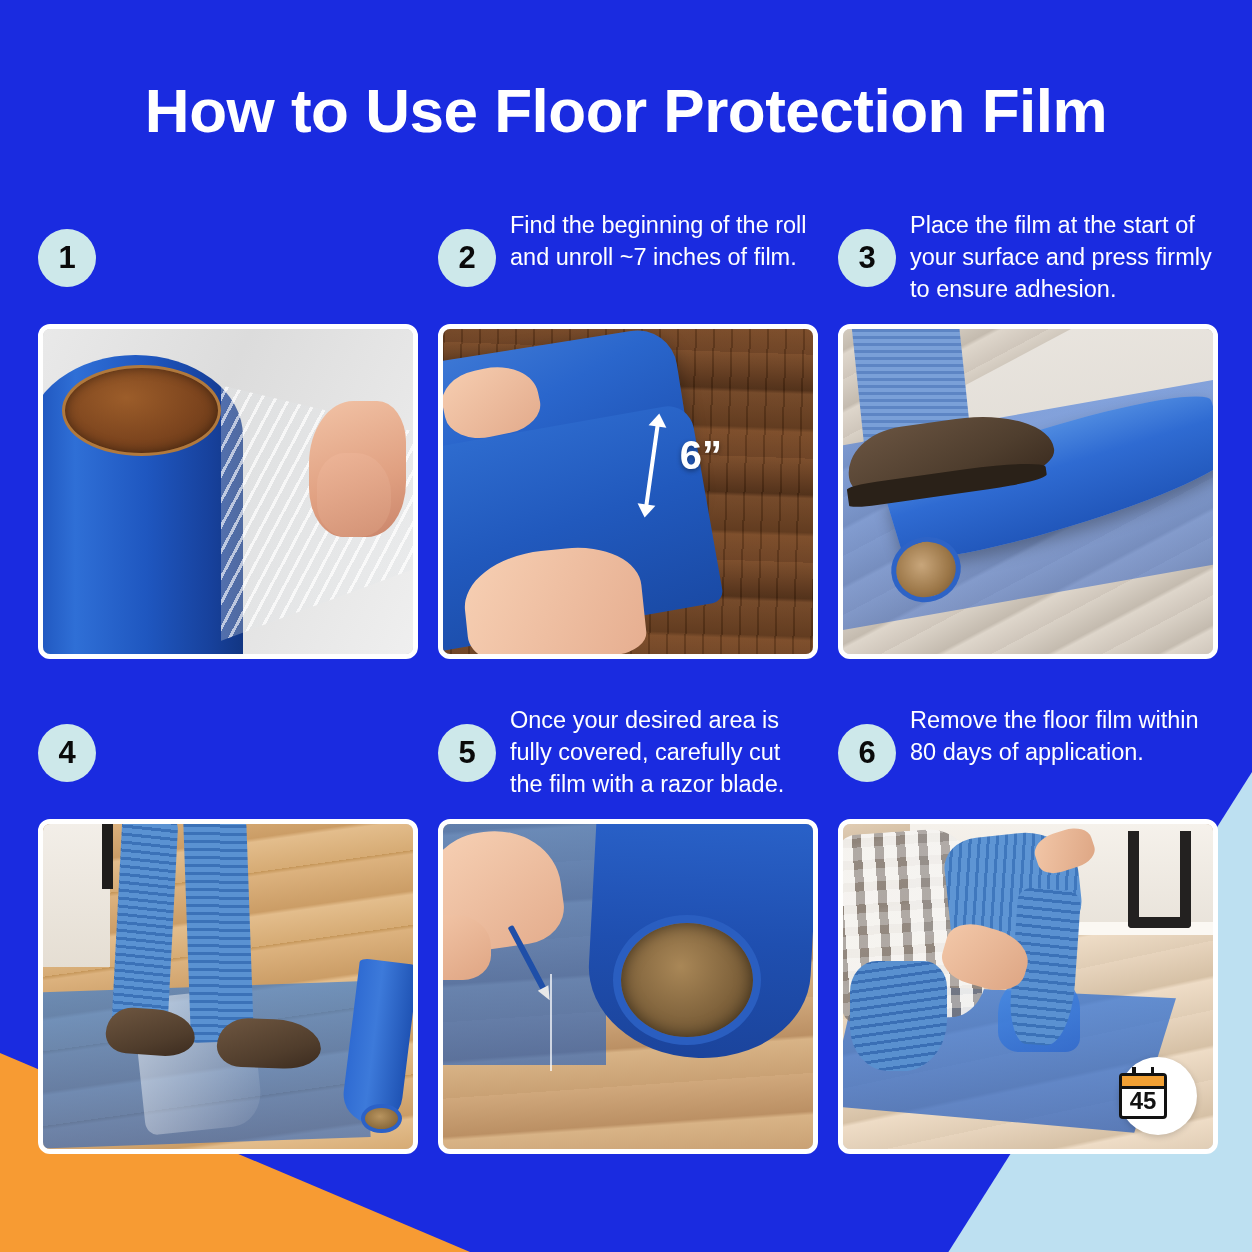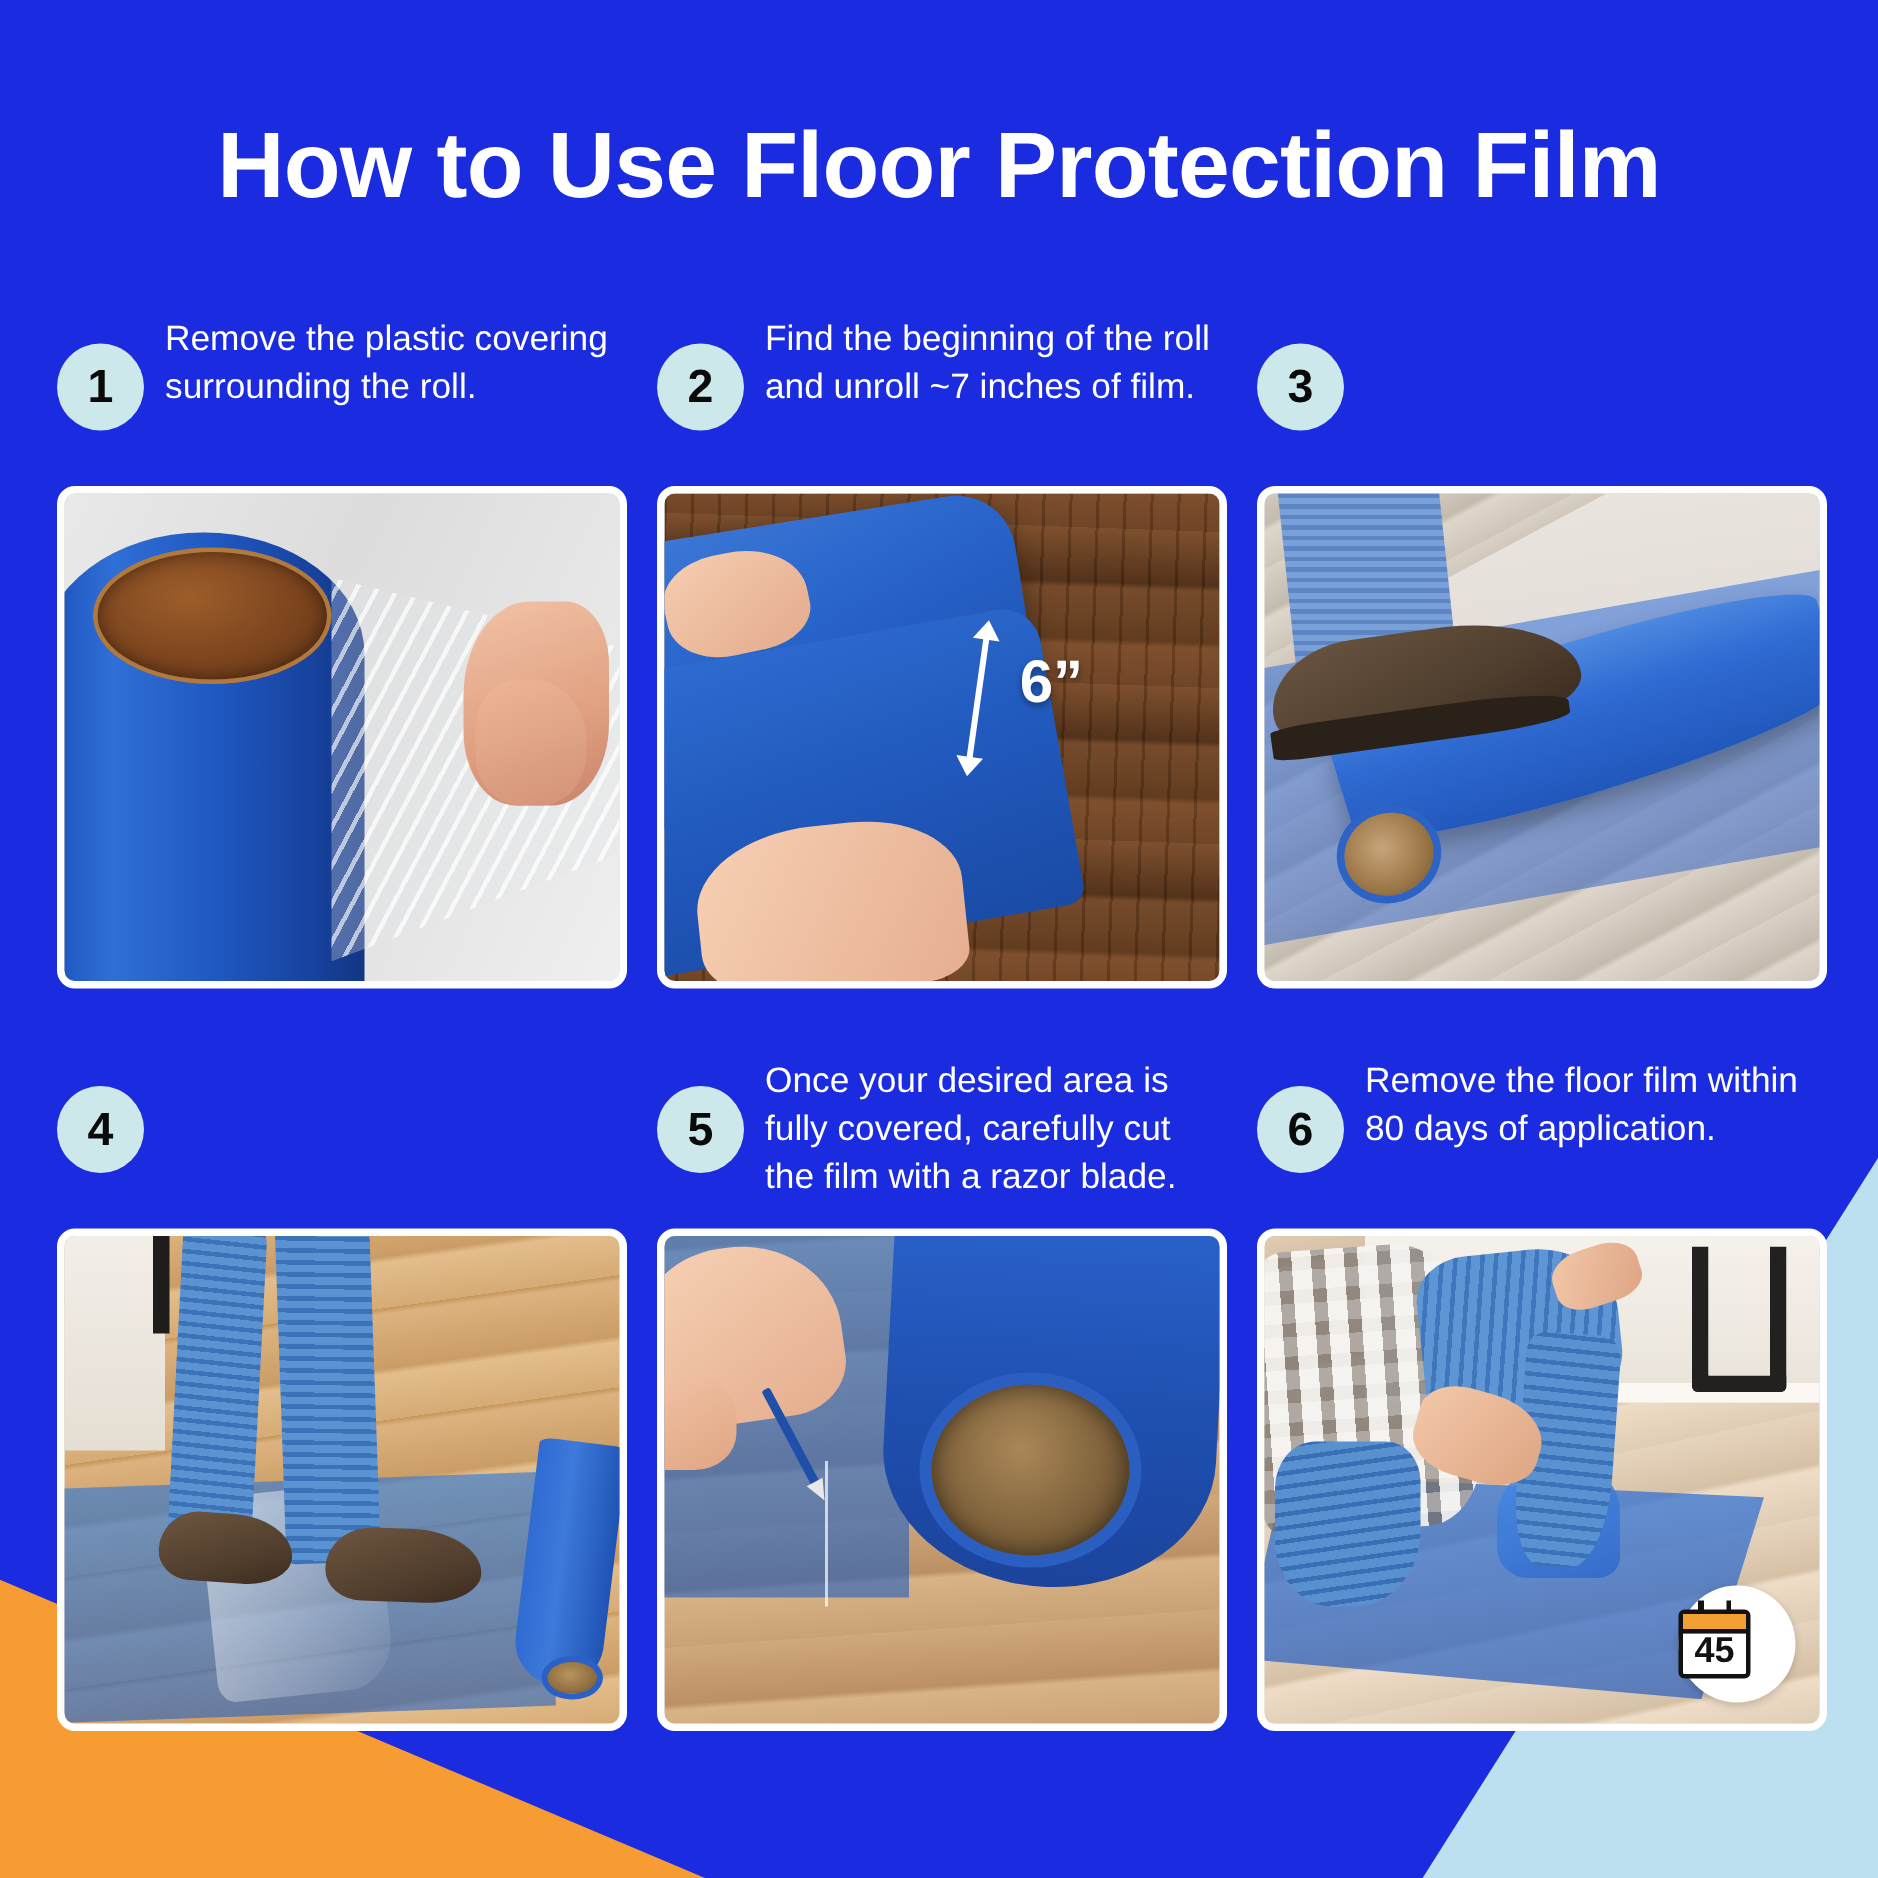--- a/index.html
+++ b/index.html
@@ -554,21 +554,20 @@
   <div class="corner-orange"></div>
   <div class="corner-lightblue"></div>
 
   <div class="title">How to Use Floor Protection Film</div>
 
   <div class="grid">
 
     <div class="step">
       <div class="step-head">
         <div class="num-circle">1</div>
-        <div class="step-text">Remove the plastic covering surrounding the roll.</div>
       </div>
       <div class="photo">
         <div class="scene">
           <div class="p1-bg"></div>
           <div class="p1-roll"></div>
           <div class="p1-core"></div>
           <div class="p1-wrap"></div>
           <div class="p1-hand"></div>
           <div class="p1-finger"></div>
         </div>
@@ -589,20 +588,21 @@
           <div class="p2-hand-bot"></div>
           <div class="p2-arrow"></div>
           <div class="p2-label">6”</div>
         </div>
       </div>
     </div>
 
     <div class="step">
       <div class="step-head">
         <div class="num-circle">3</div>
+        <div class="step-text">Place the film at the start of your surface and press firmly to ensure adhesion.</div>
       </div>
       <div class="photo">
         <div class="scene">
           <div class="p3-floor"></div>
           <div class="p3-wall"></div>
           <div class="p3-film"></div>
           <div class="p3-roll"></div>
           <div class="p3-core"></div>
           <div class="p3-jeans"></div>
           <div class="p3-boot"></div>

